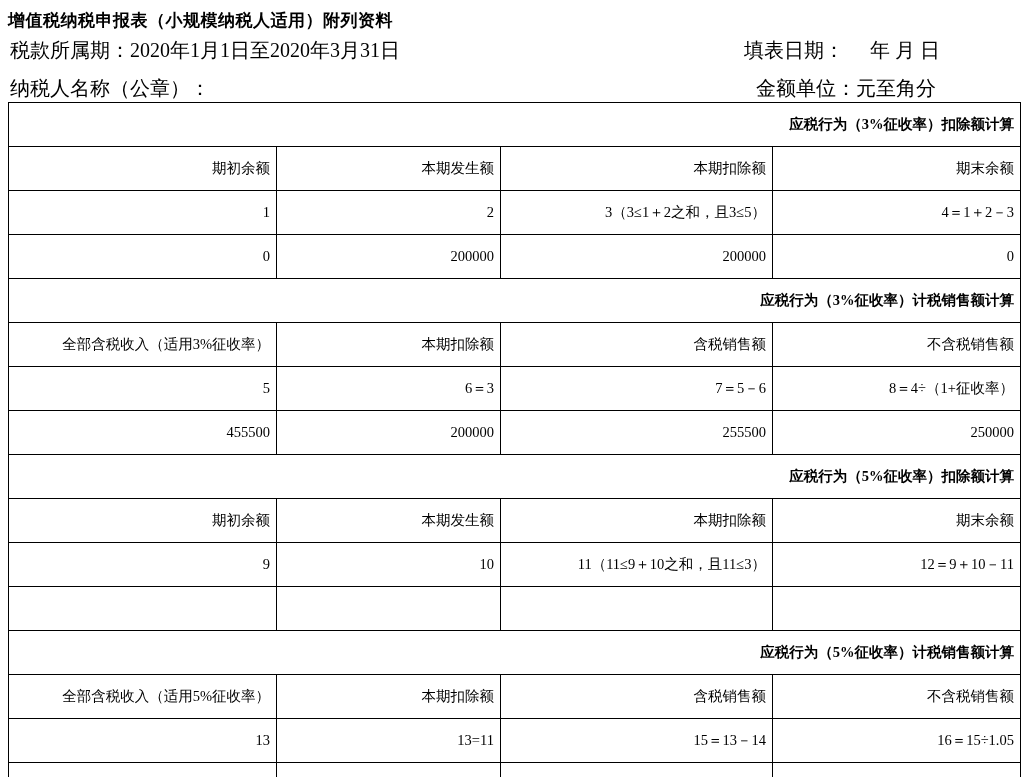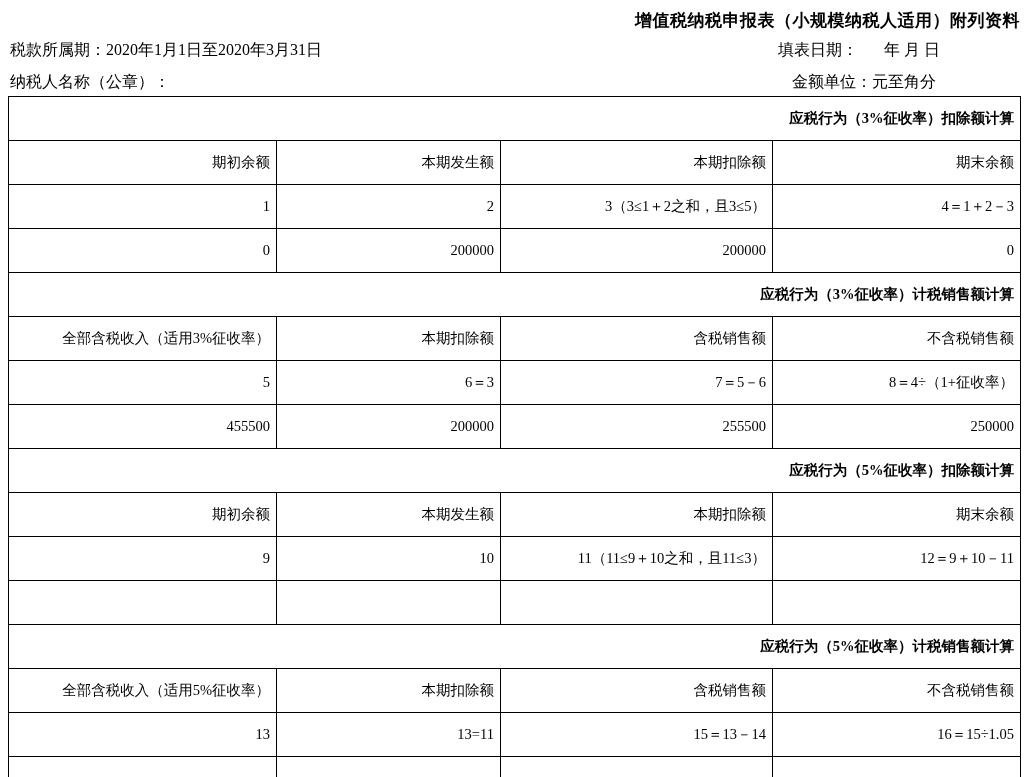--- a/index.html
+++ b/index.html
@@ -15,48 +15,48 @@
     overflow: hidden;
   }
   .page {
     position: relative;
     width: 1028px;
     height: 777px;
     box-sizing: border-box;
     padding: 0 8px;
   }
   .doc-title {
-    text-align: right;
+    text-align: left;
     font-size: 17px;
     font-weight: bold;
     letter-spacing: 0.5px;
     padding-top: 9px;
     padding-bottom: 8px;
     font-family: "Liberation Serif", "DejaVu Serif", serif;
   }
   .meta-row {
     display: flex;
     justify-content: space-between;
     align-items: baseline;
-    font-size: 16px;
+    font-size: 20px;
     line-height: 20px;
     padding: 0 2px;
   }
   .meta-left {
     white-space: nowrap;
   }
   .meta-right {
     white-space: nowrap;
     padding-right: 78px;
   }
   .meta-right.unit {
     padding-right: 82px;
   }
   .meta-row.second {
-    margin-top: 12px;
+    margin-top: 18px;
     margin-bottom: 4px;
   }
   .spacer-dates {
     display: inline-block;
     width: 26px;
   }
   table.main {
     border-collapse: collapse;
     width: 1012px;
     table-layout: fixed;

